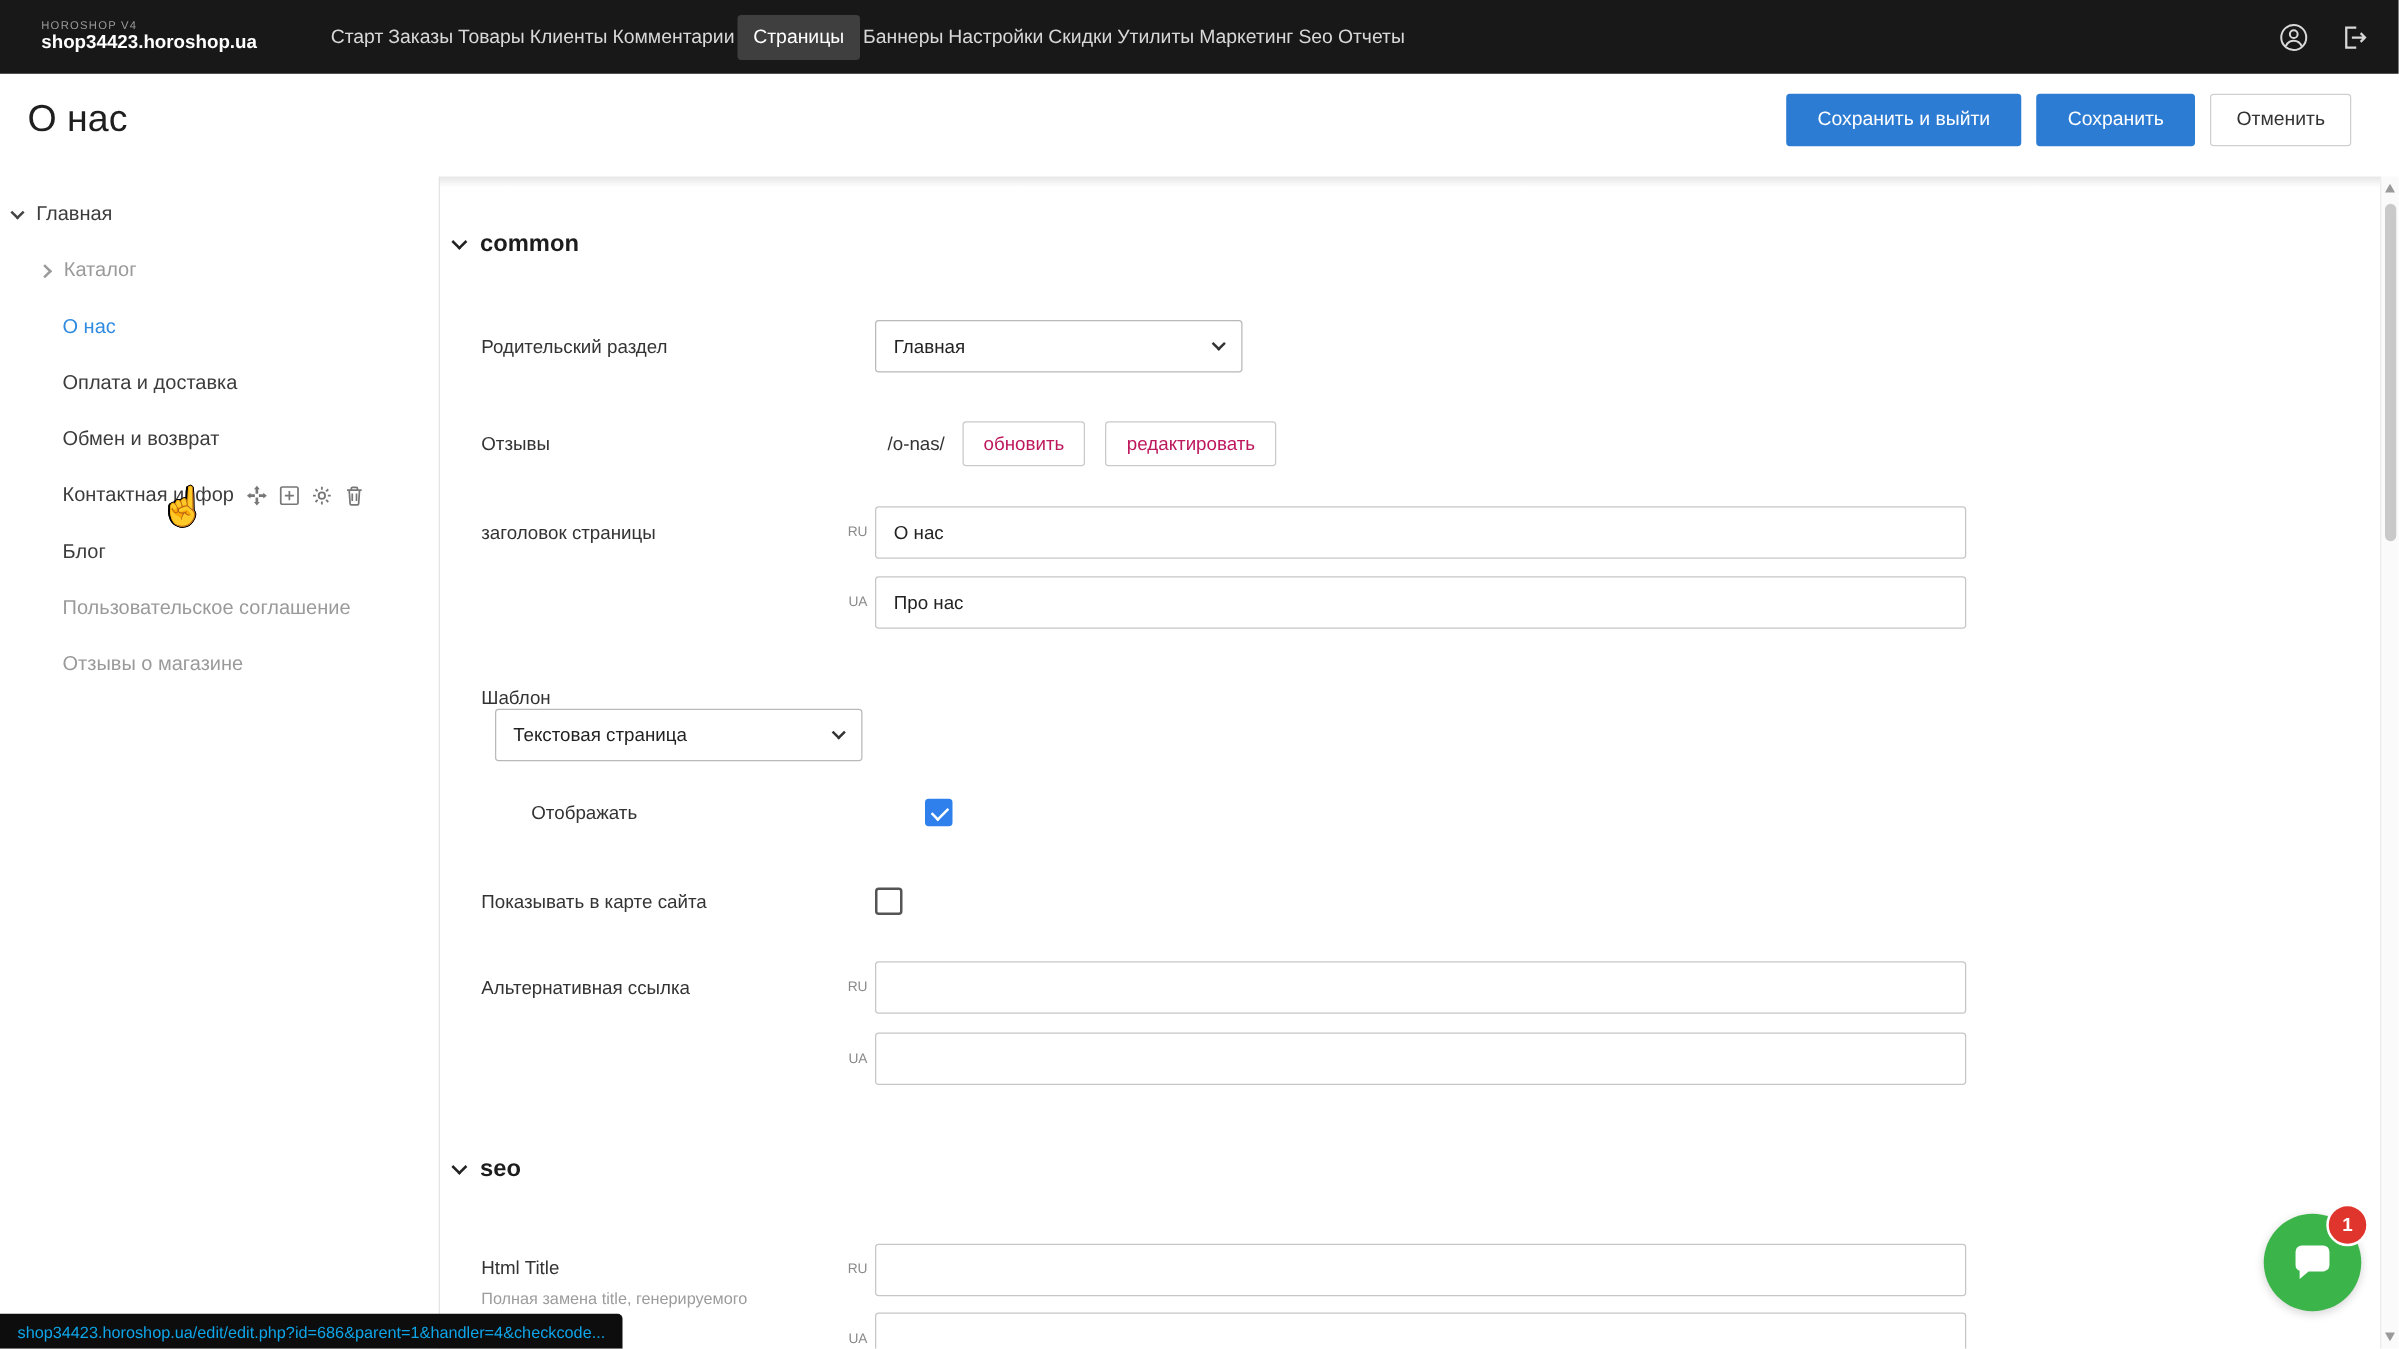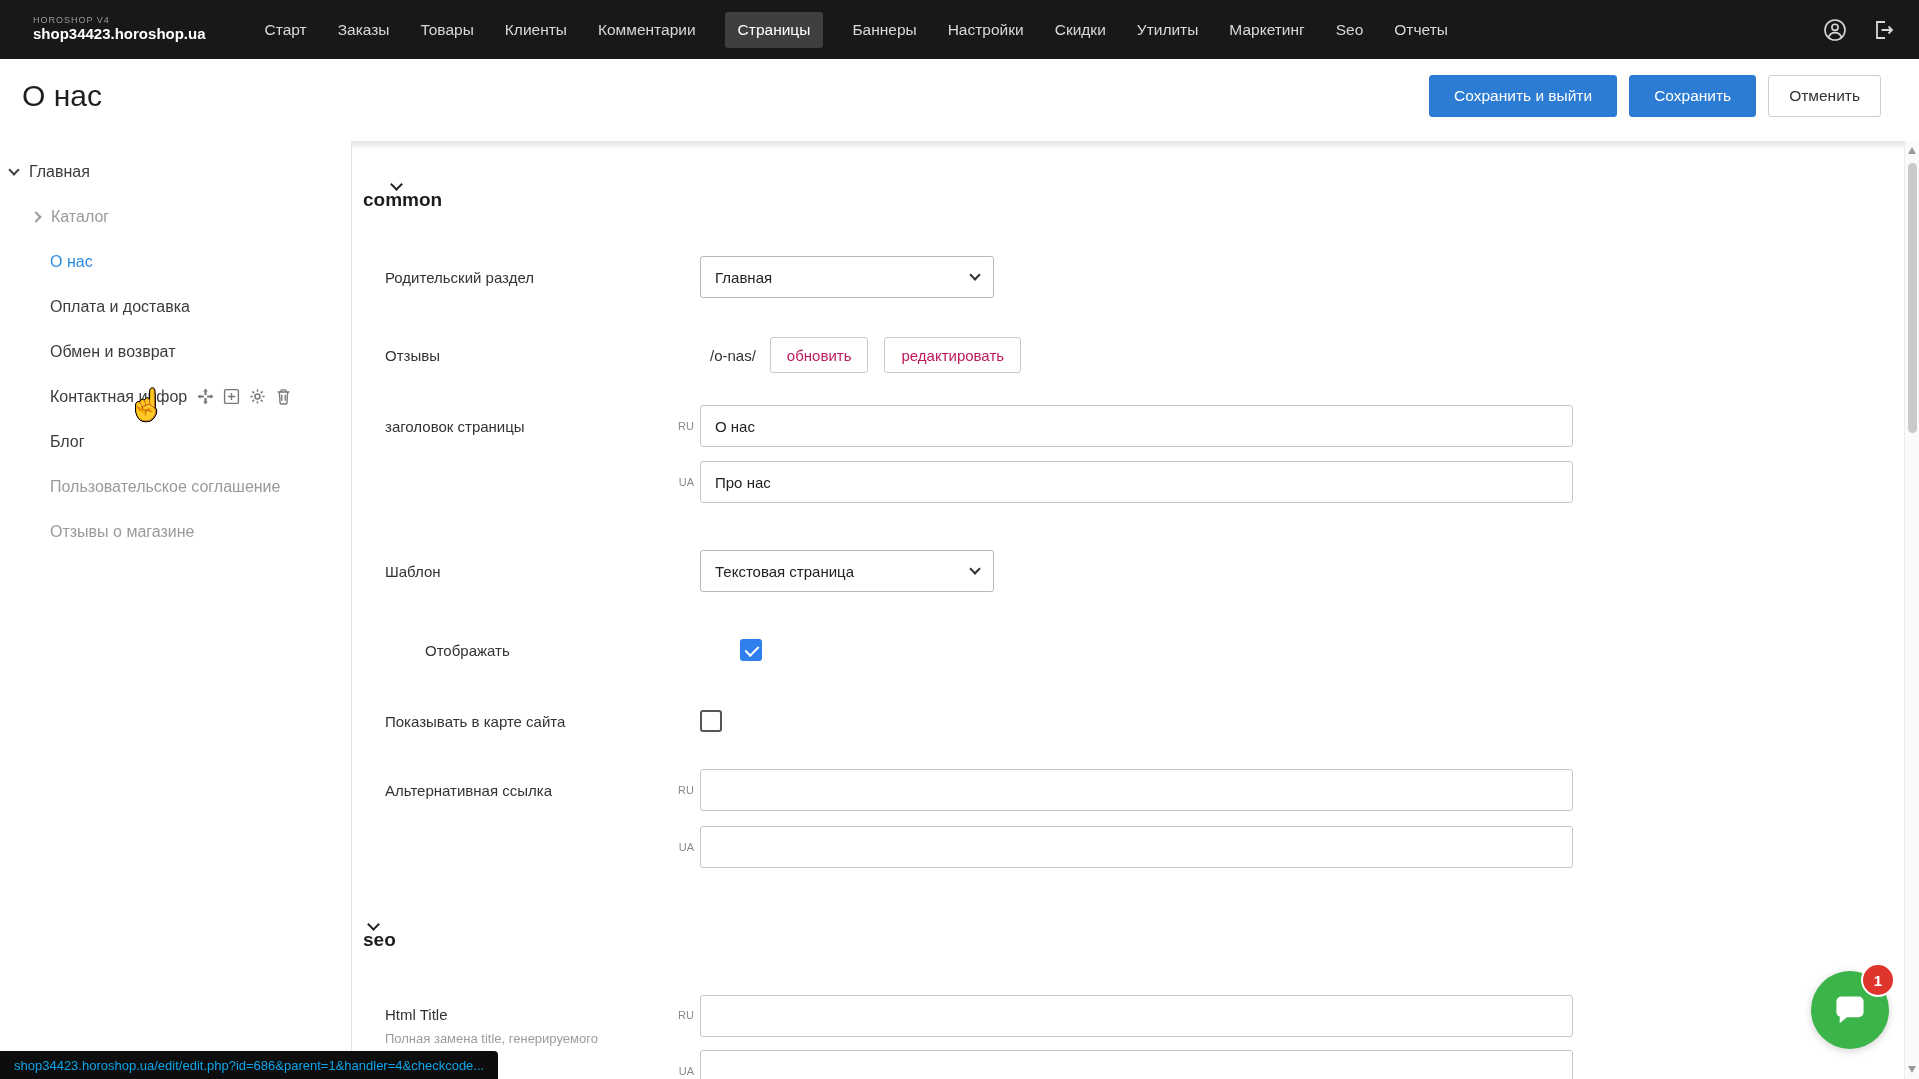--- a/index.html
+++ b/index.html
@@ -19,21 +19,21 @@
 
   
   .topbar{
     position:absolute;left:0;top:0;width:1919px;height:59px;
     background:var(--topbar-bg);display:flex;align-items:center;
     padding:0 16px 0 33px;z-index:30;
   }
   .brand{line-height:1.1;cursor:pointer;flex:none;}
   .brand-small{font-size:9px;color:#9a9a9a;letter-spacing:1px;}
   .brand-main{font-size:15px;font-weight:bold;color:#fff;}
-  .topnav{display:flex;align-items:center;gap:27px;margin-left:57px;flex:none;}
+  .topnav{display:flex;align-items:center;margin-left:57px;flex:none;}
   .navitem{
     color:#d8d8d8;font-size:15.5px;cursor:pointer;white-space:nowrap;
     padding:9px 2px;border-radius:3px;
   }
   .navitem.active{background:#3f3f3f;color:#fff;padding:9px 13px;}
   .topbar-icons{margin-left:auto;display:flex;align-items:center;gap:24px;padding-right:8px;}
   .tbicon{width:24px;height:24px;display:inline-flex;cursor:pointer;}
   .tbicon svg{width:24px;height:24px;}
 
   
@@ -72,21 +72,21 @@
   .ticon svg{width:17px;height:17px;}
   .cursor-hand{
     position:absolute;left:128px;top:246px;font-size:30px;color:#fff;z-index:5;
     text-shadow:-1px 0 0 #000,1px 0 0 #000,0 -1px 0 #000,0 1px 0 #000;pointer-events:none;
   }
 
   
   .main{position:absolute;left:352px;top:141px;right:15px;bottom:0;overflow:hidden;background:#fff;}
   .top-shadow{position:absolute;left:0;top:0;right:0;height:9px;
     background:linear-gradient(to bottom,rgba(0,0,0,0.10),rgba(0,0,0,0));pointer-events:none;}
-  .section-head{position:absolute;left:11px;display:flex;align-items:center;cursor:pointer;flex-direction:column;}
+  .section-head{position:absolute;left:11px;display:flex;align-items:center;cursor:pointer;}
   .section-head .chv{width:9px;height:9px;border-right:2.5px solid #222;border-bottom:2.5px solid #222;
     transform:rotate(45deg);display:inline-block;margin-right:12px;margin-top:-5px;}
   .section-title{font-size:19px;font-weight:bold;color:#1d1d1d;}
   .sec-common{top:44px;}
   .sec-seo{top:784px;}
 
   .frow{position:absolute;left:33px;display:flex;align-items:center;}
   .flabel{width:315px;flex:none;font-size:15px;color:#333;}
   .flabel-narrow{width:283px;flex:none;font-size:15px;color:#333;}
   .lang{width:26px;flex:none;margin-right:6px;text-align:right;font-size:11px;color:#8a8a8a;}
@@ -111,21 +111,21 @@
     cursor:pointer;position:relative;flex:none;}
   .checkbox.checked{background:var(--checkbox-blue);border-color:var(--checkbox-blue);}
   .checkbox.checked::after{
     content:"";position:absolute;left:6px;top:2px;width:6px;height:11px;
     border-right:2.5px solid #fff;border-bottom:2.5px solid #fff;transform:rotate(45deg);
   }
   .row-parent{top:115px;}
   .row-link{top:196px;}
   .row-title-ru{top:264px;}
   .row-title-ua{top:320px;}
-  .row-template{top:409px;}
+  .row-template{top:409px;flex-direction:column;}
   .row-display{top:498px;margin-left:40px;}
   .row-sitemap{top:569px;}
   .row-altru{top:628px;}
   .row-altua{top:685px;}
   .row-htmlru{top:854px;align-items:flex-start;}
   .row-htmlua{top:909px;}
   .label-stack .ltitle{font-size:15px;color:#333;margin-top:11px;}
   .label-stack .lhint{font-size:13px;color:#9c9c9c;margin-top:8px;}
   .row-htmlru .lang{margin-top:14px;}
 

